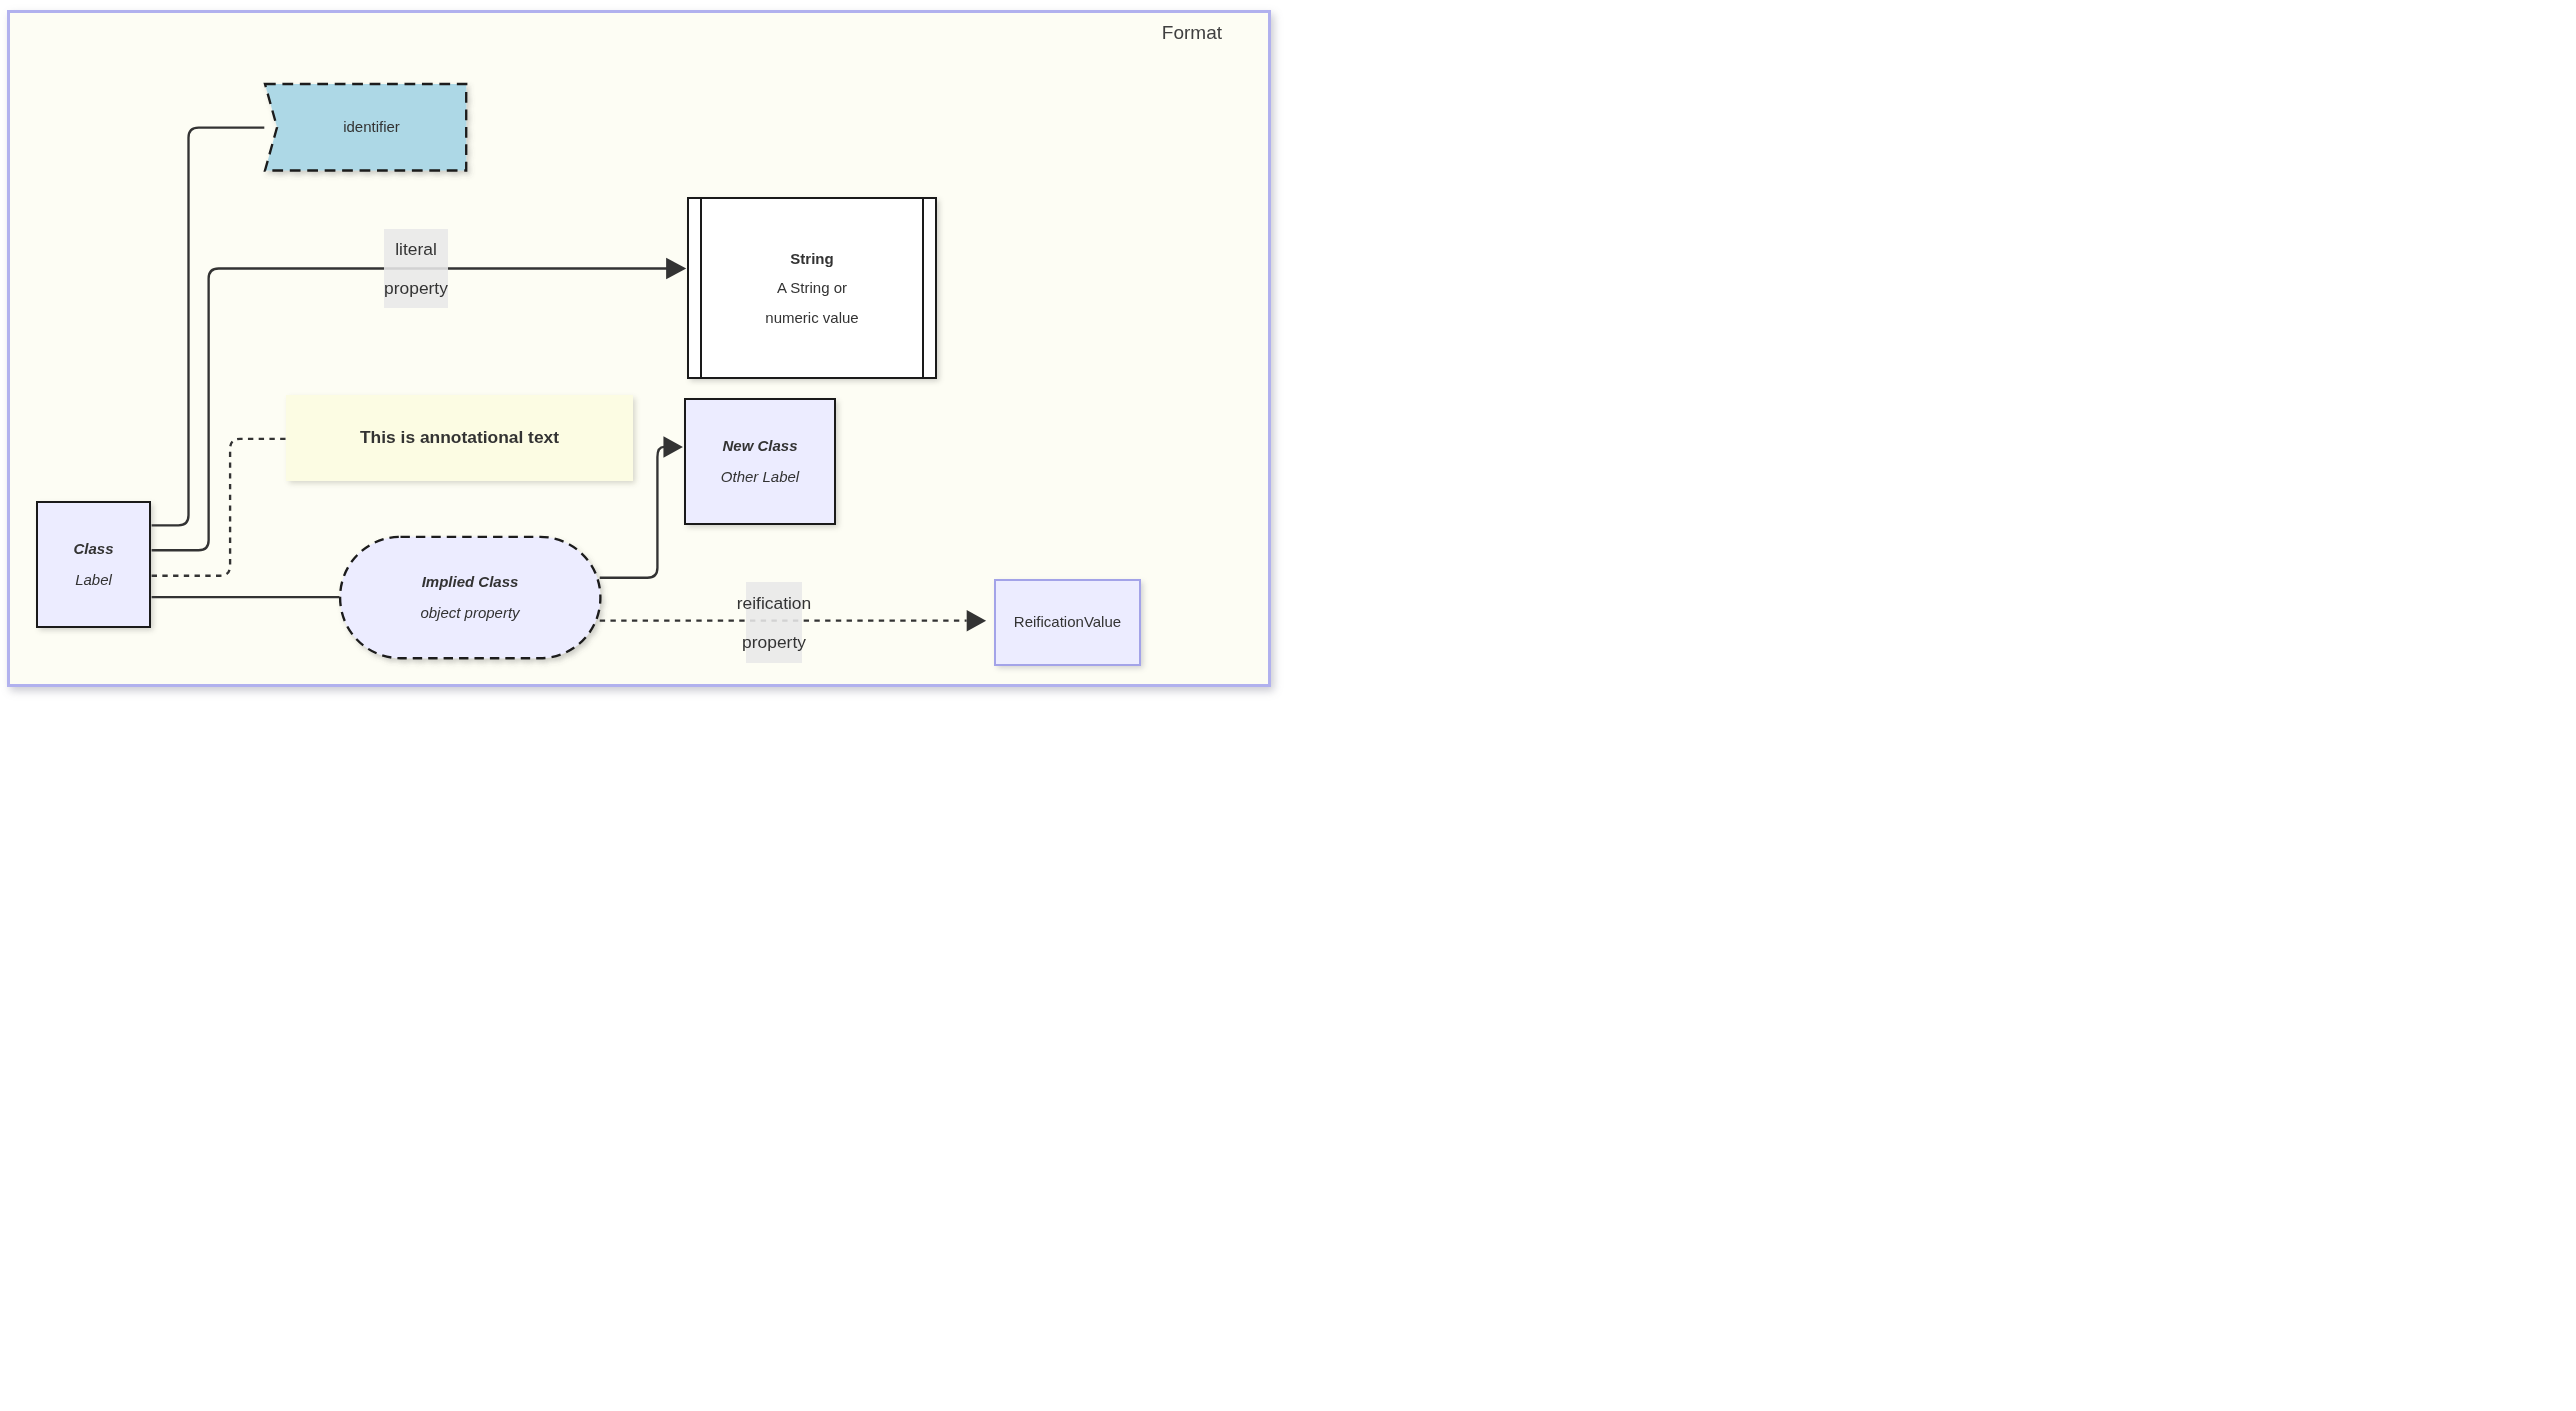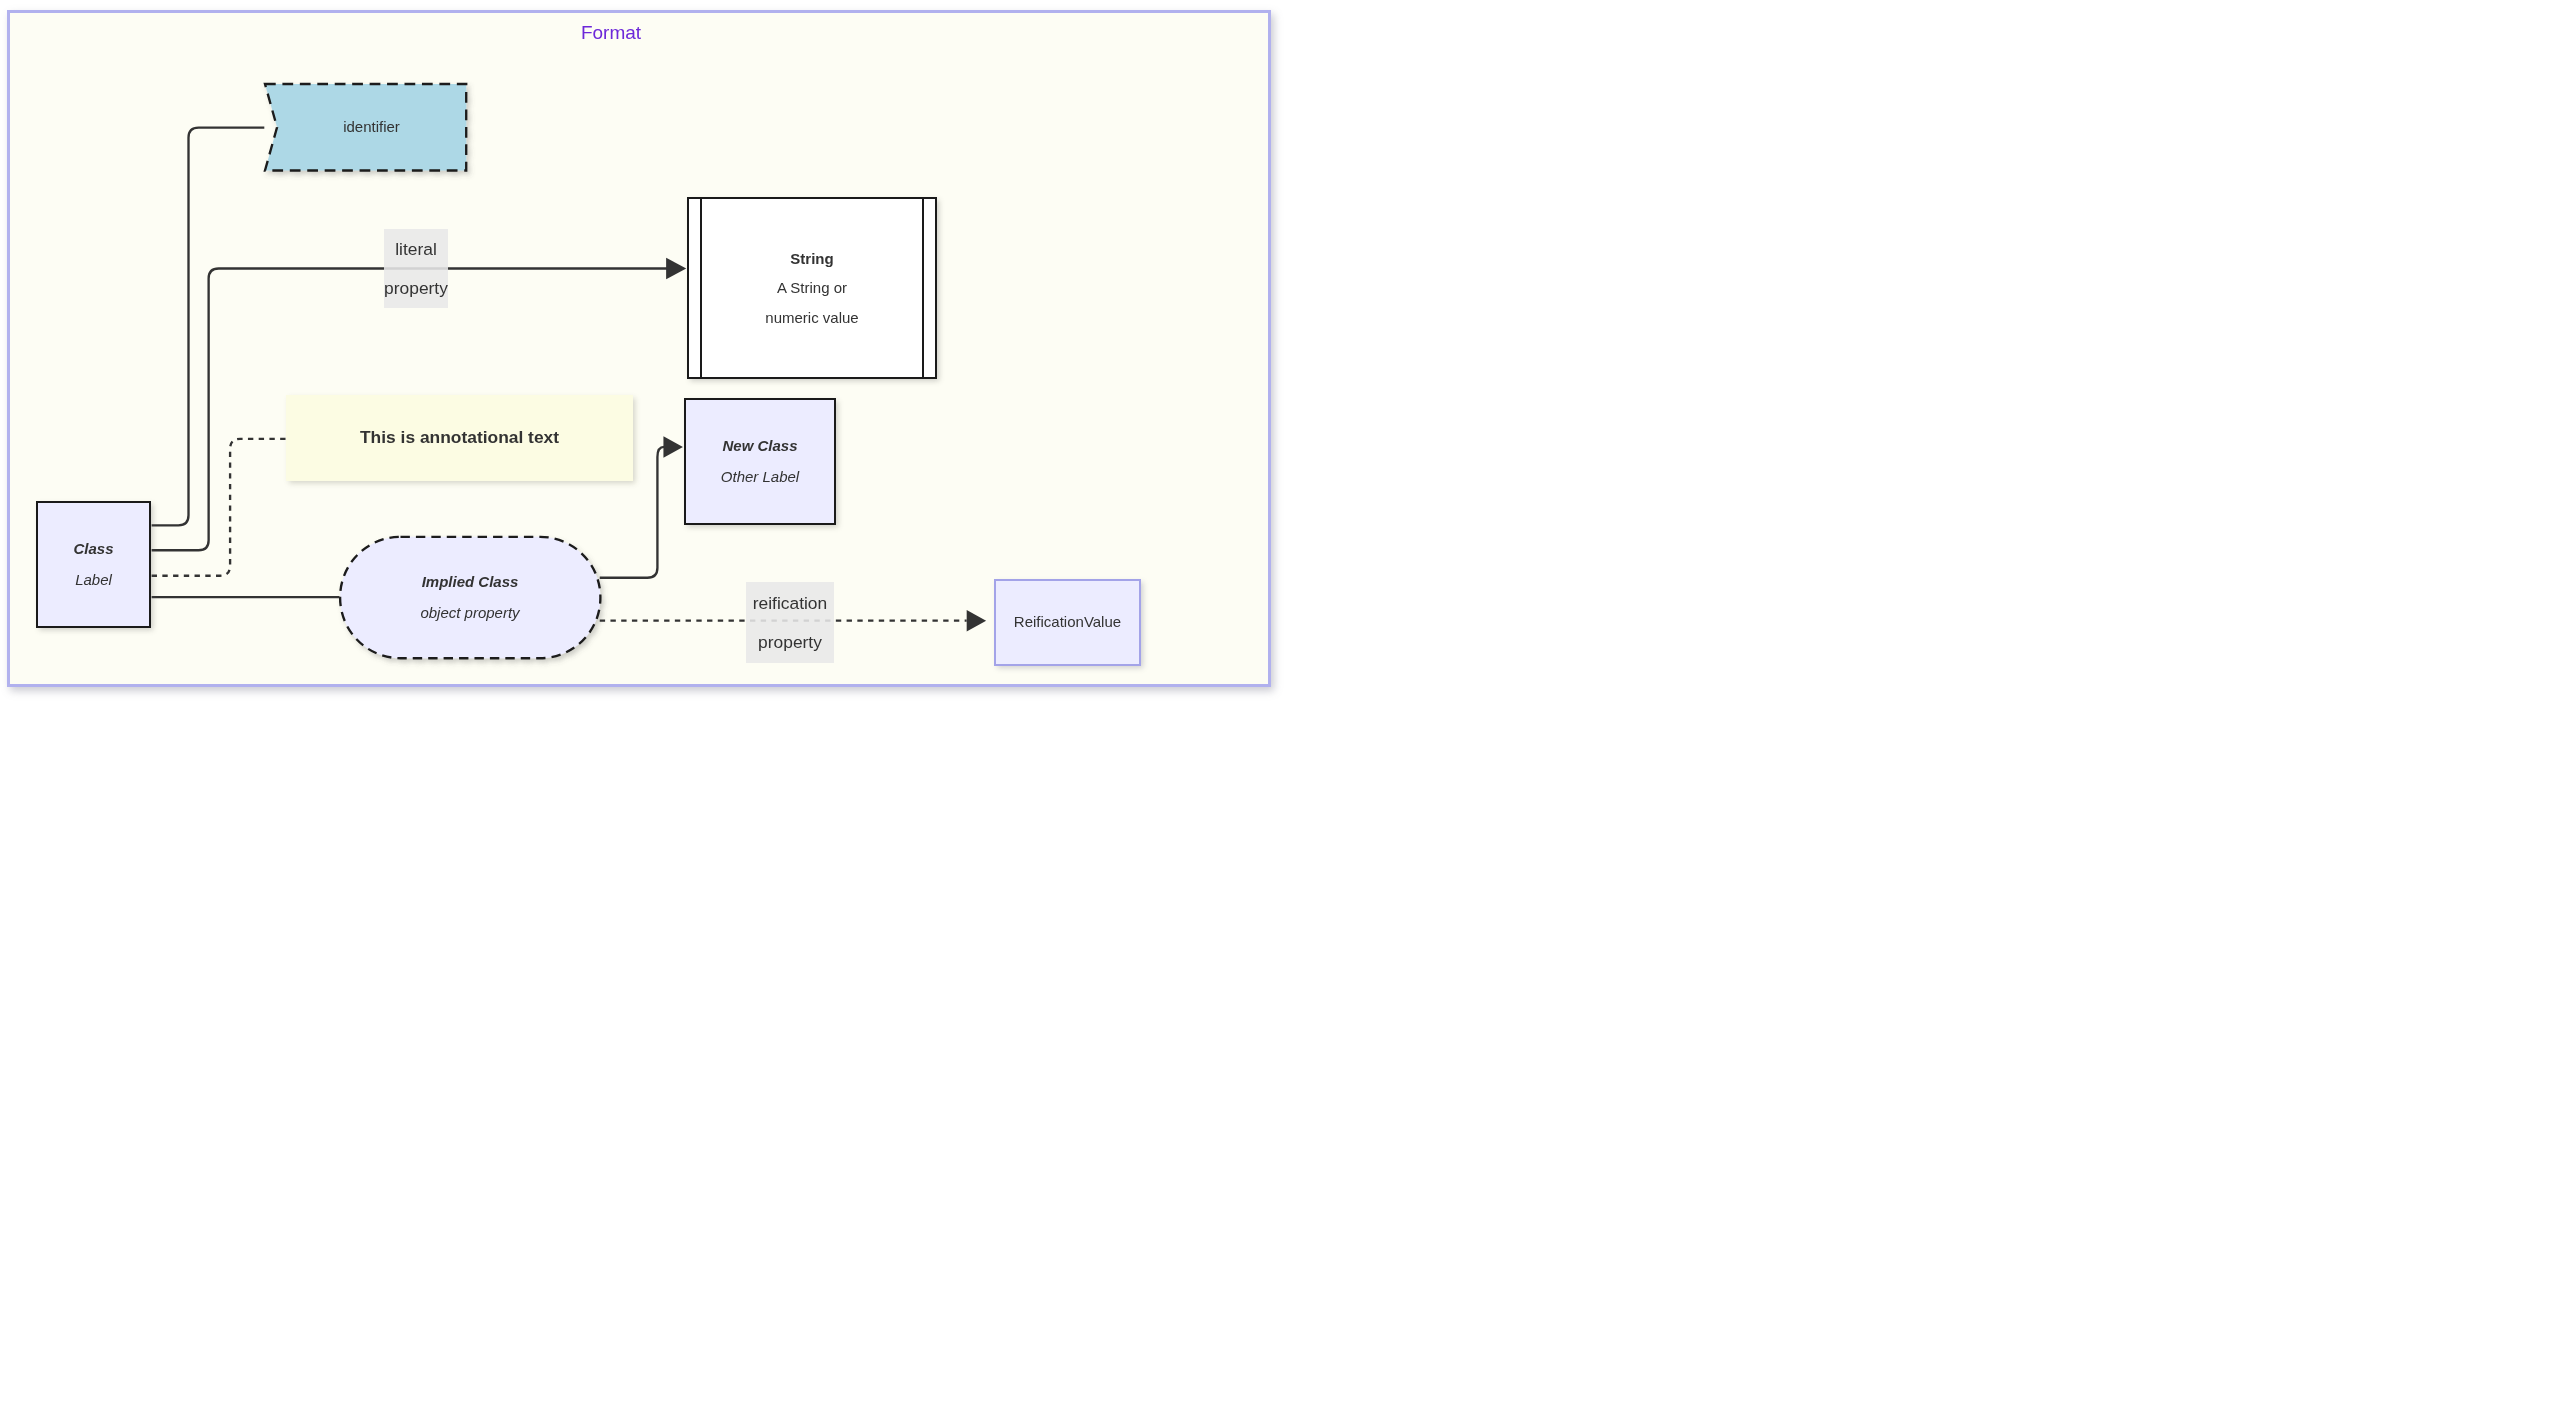--- a/index.html
+++ b/index.html
@@ -4,22 +4,22 @@
 <style>
   html,body{margin:0;padding:0;background:#ffffff;}
   #page{position:relative;width:1288px;height:706px;background:#ffffff;
         font-family:"Liberation Sans",sans-serif;color:#333333;overflow:hidden;}
 
   
   #canvas{position:absolute;left:6.7px;top:10px;width:1264px;height:677px;
           background:#fdfdf4;border:3.4px solid #b1b1ee;box-sizing:border-box;
           box-shadow:3.4px 4px 8px rgba(110,110,130,.35);}
 
-  #diagram-title{position:absolute;left:0;right:66px;top:22px;text-align:center;
-          font-size:19px;color:#6d28d9;}
+  #diagram-title{position:absolute;left:0;right:66px;top:22px;text-align:right;
+          font-size:19px;color:#404040;}
 
   svg.layer{position:absolute;left:0;top:0;z-index:2;}
 
   .node{position:absolute;z-index:3;display:flex;flex-direction:column;
         justify-content:center;align-items:center;text-align:center;
         box-sizing:border-box;font-size:15px;line-height:2.05;}
   .boxed{background:#ECECFF;border:2px solid #1a1a1a;
          box-shadow:2.7px 3.4px 5.4px rgba(90,90,90,.28);font-style:italic;}
   .bold{font-weight:bold;}
 
@@ -110,19 +110,19 @@
 
   <div class="node" id="node-reification-value" style="left:994px;top:579px;width:147px;height:87px;">
     <div>ReificationValue</div>
   </div>
 
   <div class="edge-label" style="left:384px;top:229px;width:64px;height:79px;">
     <div>literal</div>
     <div>property</div>
   </div>
 
-  <div class="edge-label" style="left:746px;top:582px;width:88px;height:81px;">
+  <div class="edge-label" style="left:746px;top:582px;width:56px;height:81px;">
     <div>reification</div>
     <div>property</div>
   </div>
 
 </div>
 
 
 </body></html>

